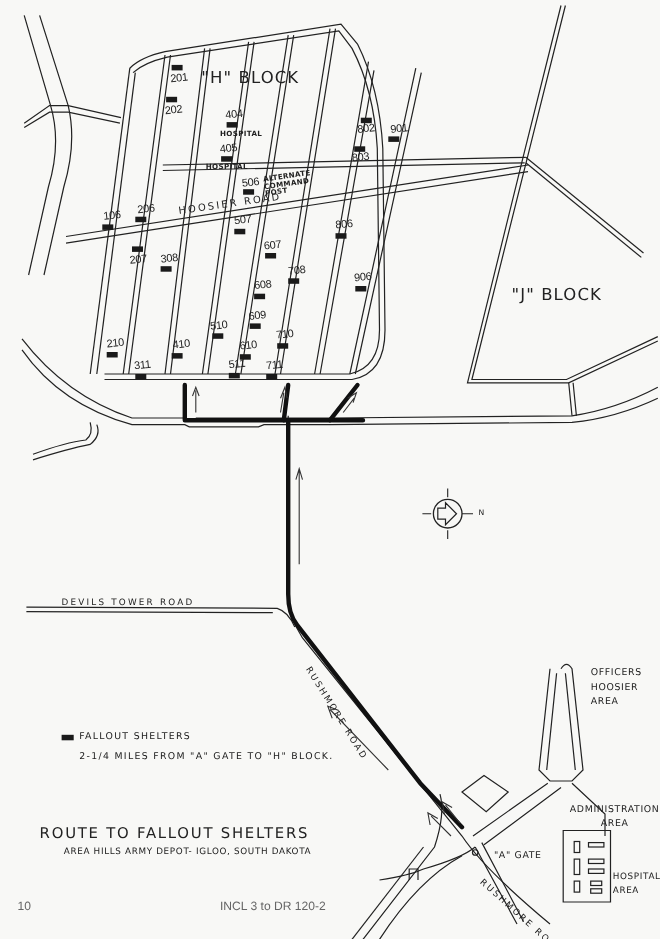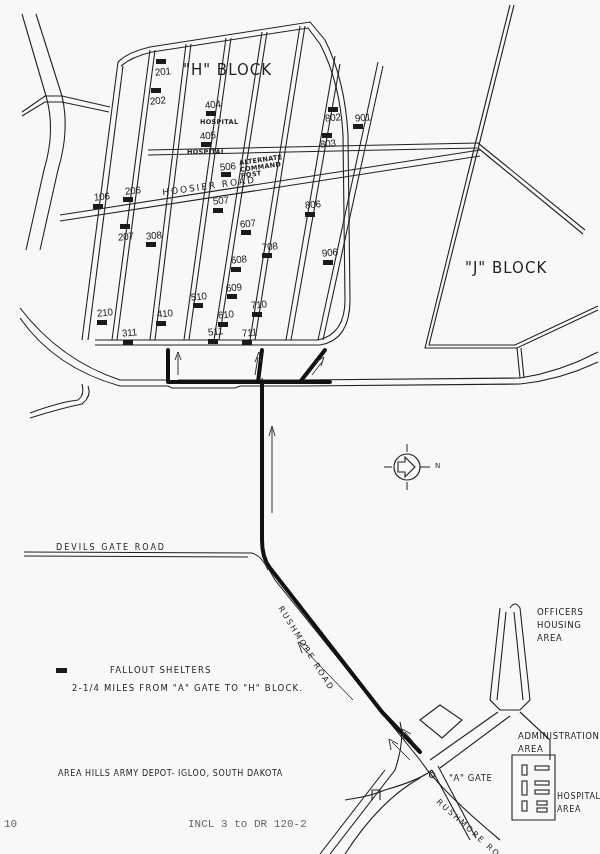--- a/index.html
+++ b/index.html
@@ -15,21 +15,21 @@
   .shelter { fill: #1a1a1a; }
   .lbl { position: absolute; color: #222; white-space: nowrap; line-height: 1; }
   .num { font-family: "Liberation Sans Narrow", "Liberation Sans", sans-serif; font-size: 10px; transform: rotate(-6deg); letter-spacing: -0.3px; }
   .tiny { font-size: 6.5px; font-weight: bold; letter-spacing: 0.3px; }
   .block { font-size: 15px; letter-spacing: 1px; }
   .road-lbl { font-size: 9px; letter-spacing: 2px; }
   .area-lbl { font-size: 8.5px; letter-spacing: 0.6px; line-height: 13px; }
   .title { font-size: 13.5px; letter-spacing: 1.6px; }
   .subtitle { font-size: 8px; letter-spacing: 0.6px; }
   .legend { font-size: 8.5px; letter-spacing: 1.2px; }
-  .footer { font-family: Liberation Mono, monospace; font-size: 11px; color: #666; }
+  .footer { font-family: Liberation Sans, sans-serif; font-size: 11px; color: #666; margin-left: 12px; }
 </style>
 </head>
 <body>
 
 <div id="page">
   <svg width="600" height="854" viewBox="0 0 600 854">
 
     <g>
       <path class="road" d="M22,14 L46,96 Q56,130 44,170 L26,250"></path>
       <path class="road" d="M36,14 L62,96 Q70,130 58,170 L40,250"></path>
@@ -193,41 +193,42 @@
   <div class="lbl num" style="left:251px;top:300px;">710</div>
   <div class="lbl num" style="left:191px;top:292px;">510</div>
   <div class="lbl num" style="left:97px;top:308px;">210</div>
   <div class="lbl num" style="left:122px;top:328px;">311</div>
   <div class="lbl num" style="left:157px;top:309px;">410</div>
   <div class="lbl num" style="left:208px;top:327px;">511</div>
   <div class="lbl num" style="left:218px;top:310px;">610</div>
   <div class="lbl num" style="left:242px;top:328px;">711</div>
 
   <div class="lbl road-lbl" style="left:162px;top:182px;transform:rotate(-8deg);">HOOSIER ROAD</div>
-  <div class="lbl road-lbl" style="left:56px;top:544px;font-size:8px;">DEVILS GATE ROAD</div>
+  <div class="lbl road-lbl" style="left:56px;top:544px;font-size:8px;">DEVILS TOWER ROAD</div>
   <div class="lbl road-lbl" style="left:283px;top:605px;transform:rotate(58deg);transform-origin:left top;font-size:8px;">RUSHMORE ROAD</div>
   <div class="lbl road-lbl" style="left:440px;top:798px;transform:rotate(42deg);transform-origin:left top;font-size:8px;">RUSHMORE ROAD</div>
 
   <div class="lbl" style="left:435px;top:463px;font-size:7px;">N</div>
 
   <div class="lbl area-lbl" style="left:537px;top:606px;">
     <div>OFFICERS</div>
-    <div>HOUSING</div>
+    <div>HOOSIER</div>
     <div>AREA</div>
   </div>
-  <div class="lbl area-lbl" style="left:518px;top:730px;">
+  <div class="lbl area-lbl" style="left:518px;top:730px;text-align:center;">
     <div>ADMINISTRATION</div>
     <div>AREA</div>
   </div>
   <div class="lbl area-lbl" style="left:557px;top:790px;font-size:8px;">
     <div>HOSPITAL</div>
     <div>AREA</div>
   </div>
   <div class="lbl area-lbl" style="left:449px;top:772px;">"A" GATE</div>
 
-  <div class="lbl legend" style="left:72px;top:666px;margin-left:38px;">FALLOUT SHELTERS</div>
+  <div class="lbl legend" style="left:72px;top:666px;">FALLOUT SHELTERS</div>
   <div class="lbl legend" style="left:72px;top:684px;">2-1/4 MILES FROM "A" GATE TO "H" BLOCK.</div>
 
+  <div class="lbl title" style="left:36px;top:752px;">ROUTE TO FALLOUT SHELTERS</div>
   <div class="lbl subtitle" style="left:58px;top:770px;">AREA HILLS ARMY DEPOT- IGLOO, SOUTH DAKOTA</div>
 
   <div class="lbl footer" style="left:4px;top:819px;">10</div>
   <div class="lbl footer" style="left:188px;top:819px;">INCL 3 to DR 120-2</div>
 </div>
 
 </body></html>

